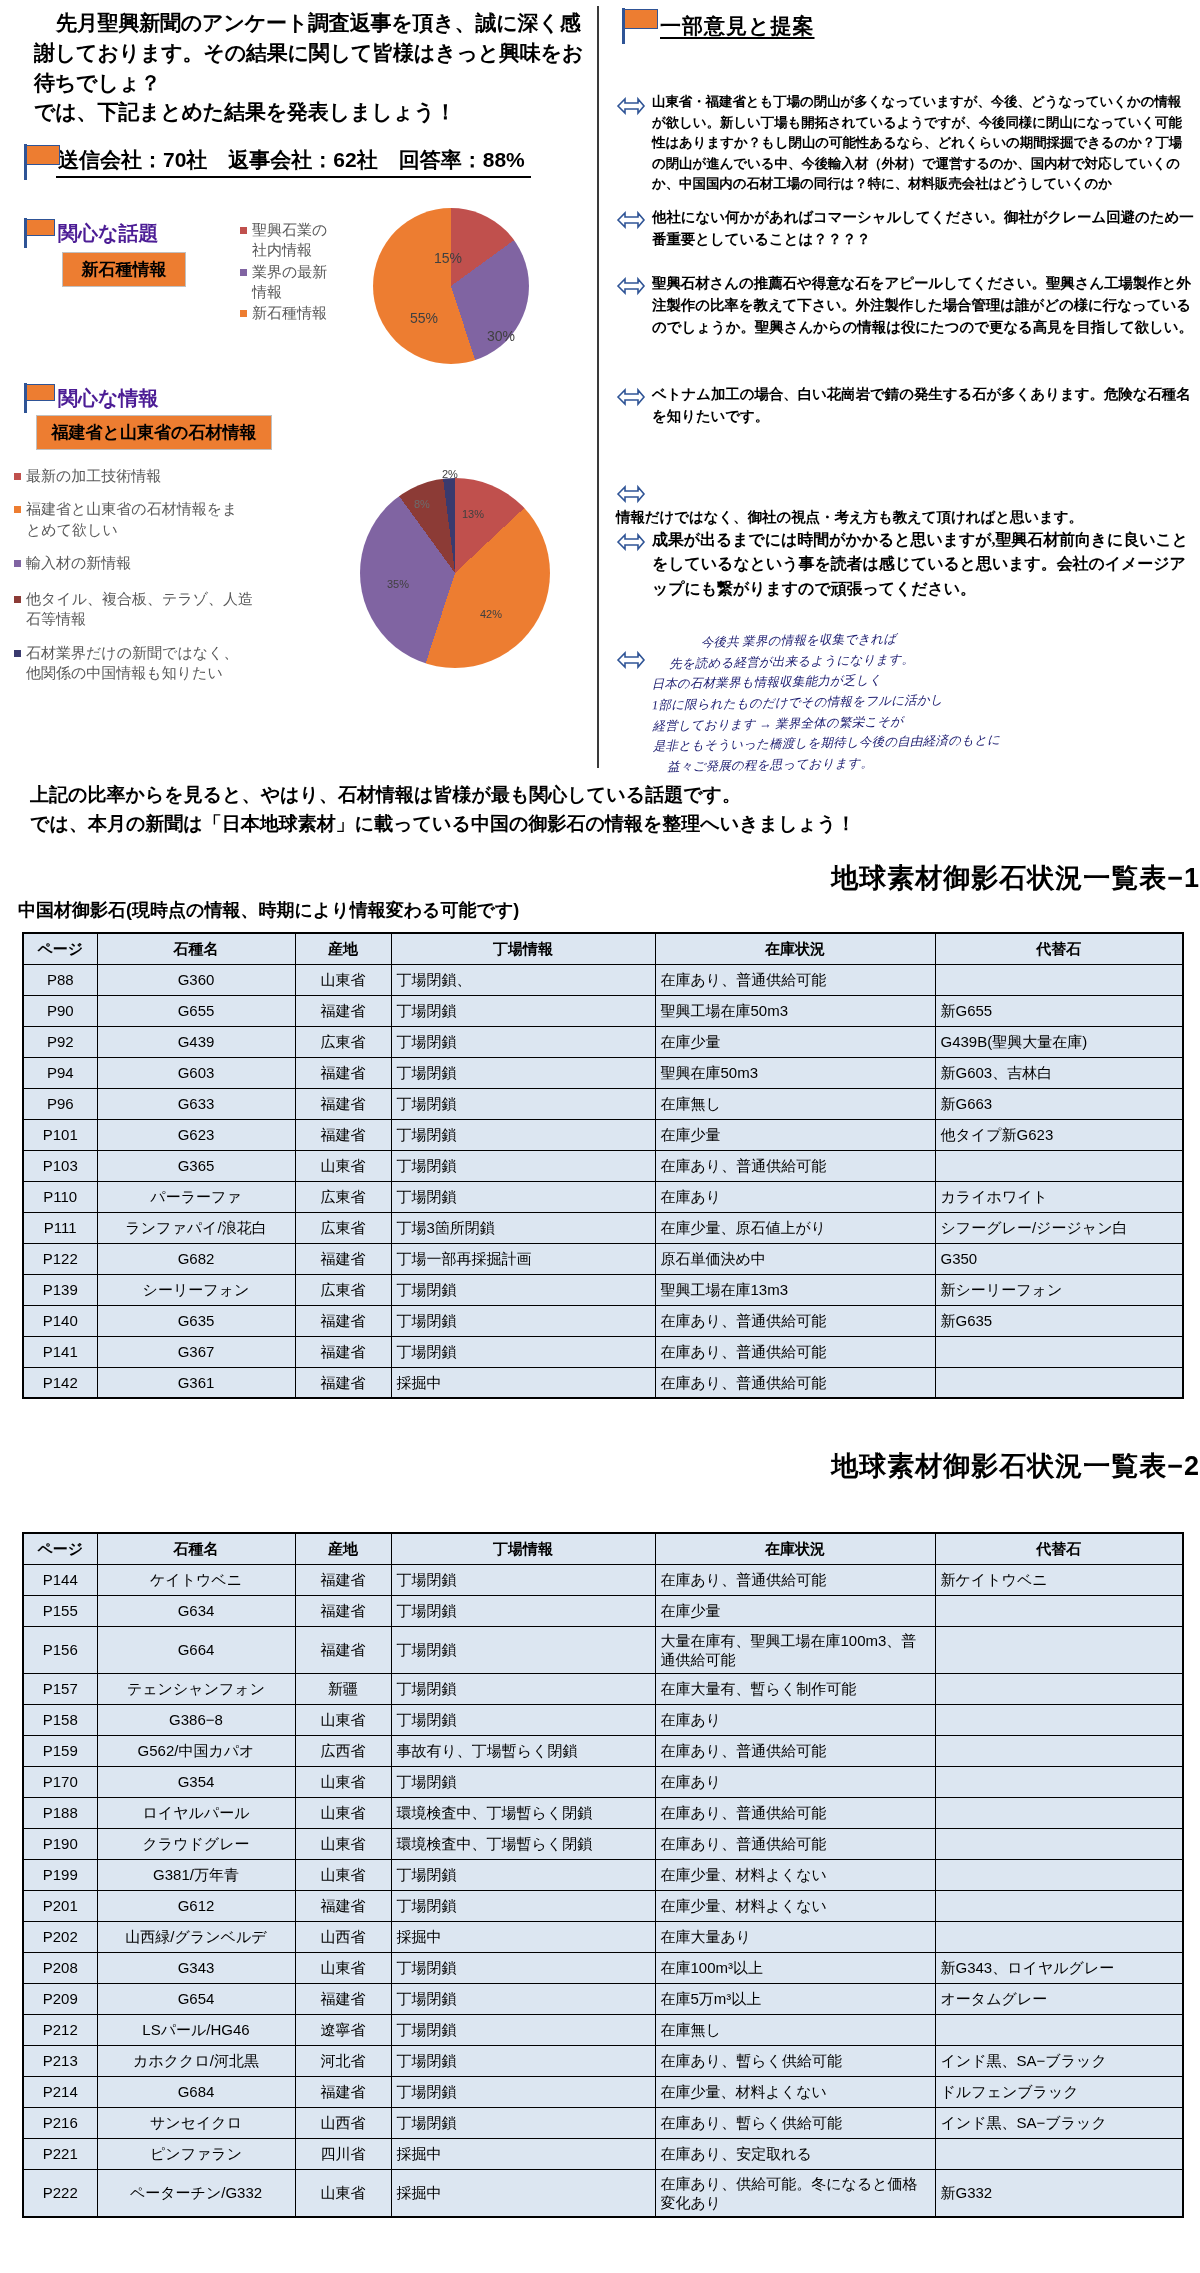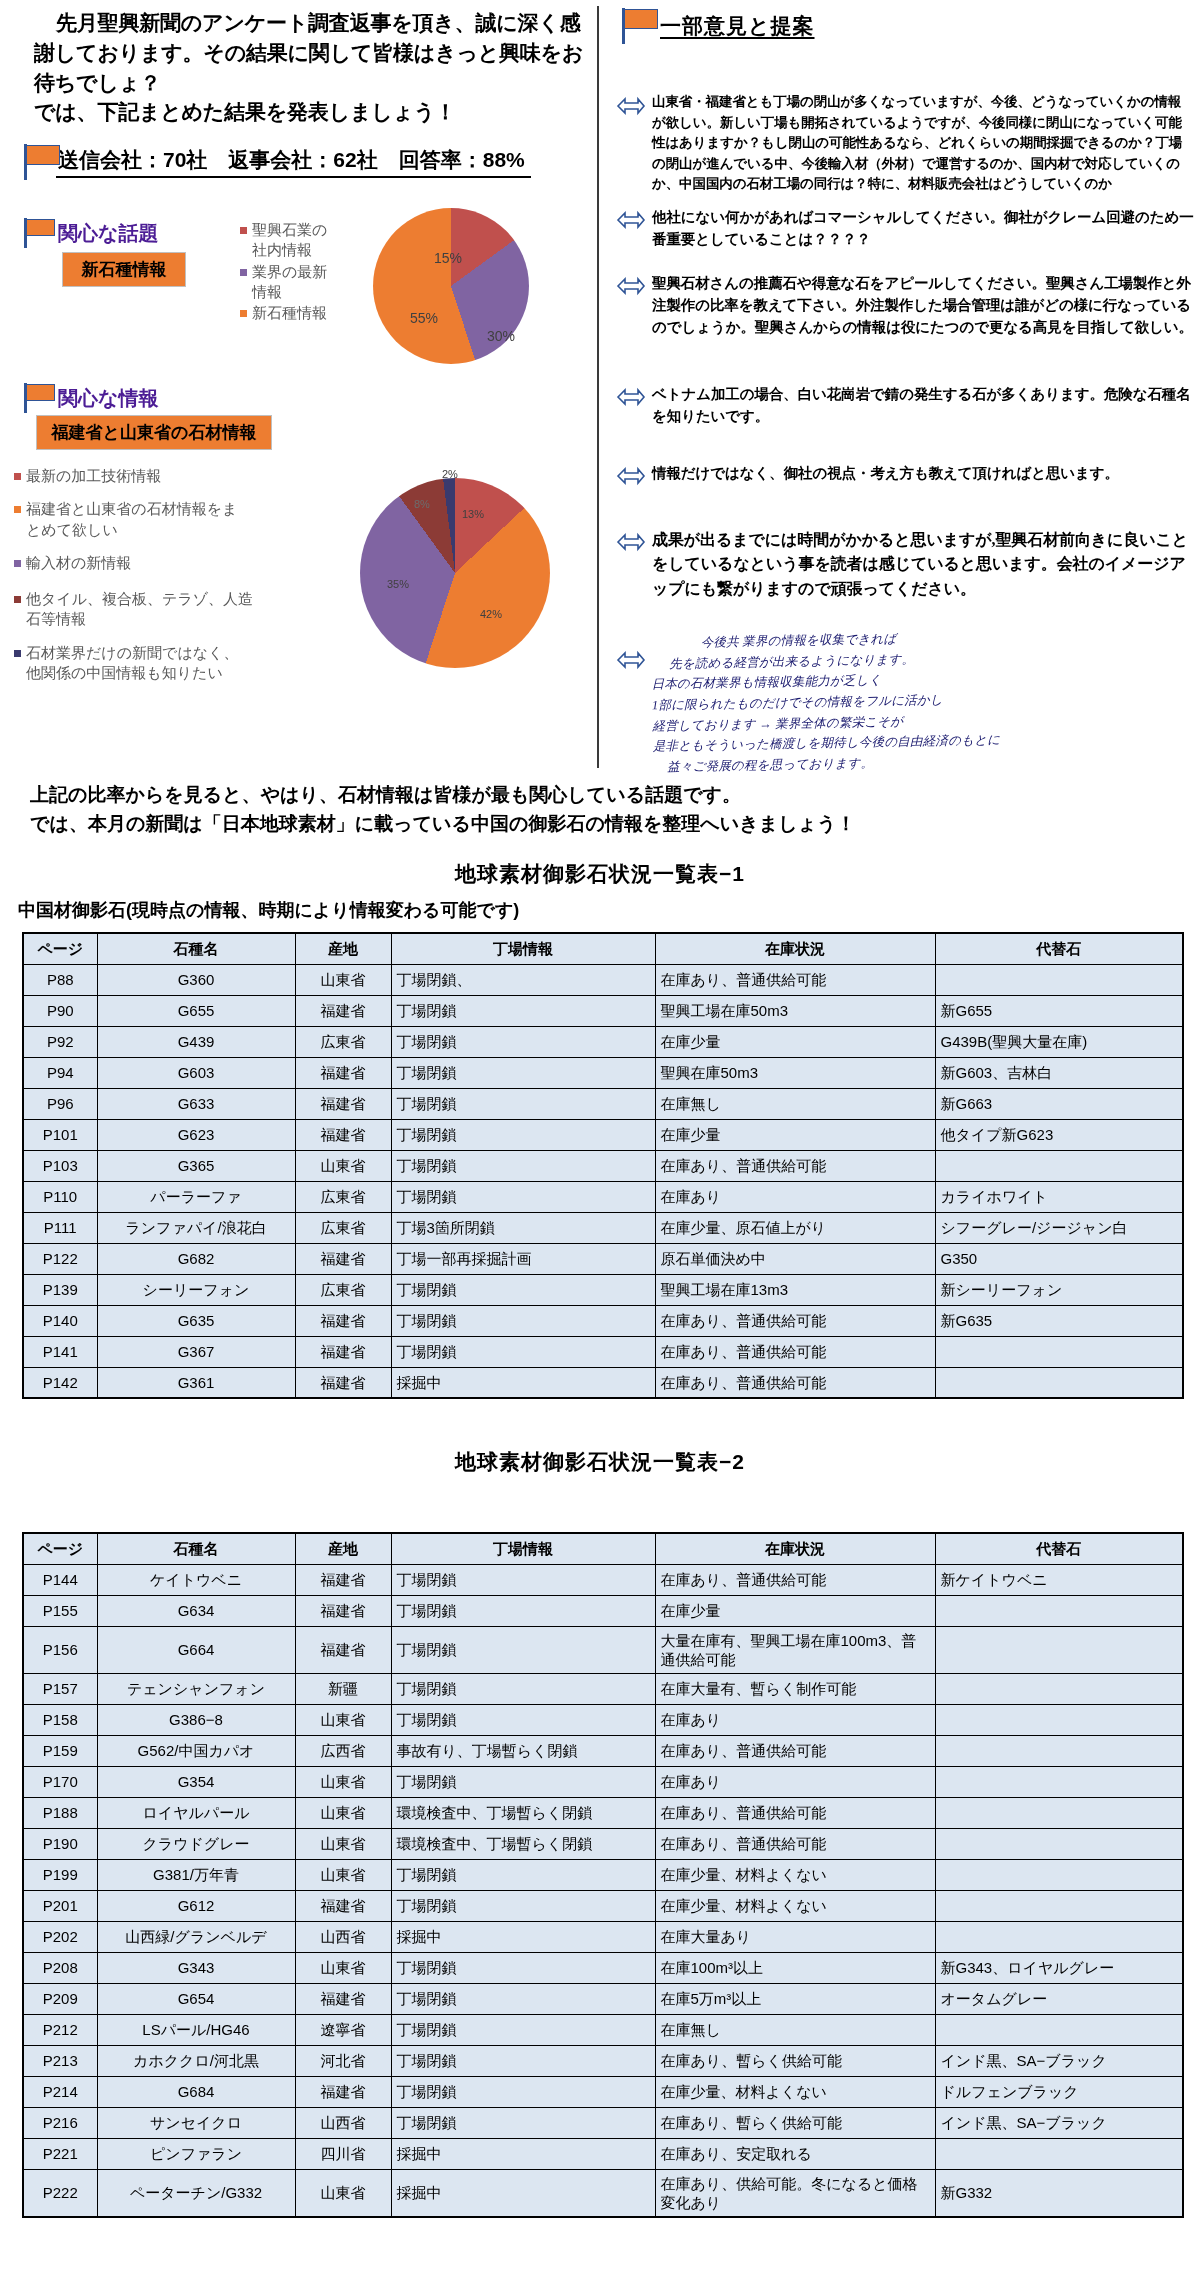--- a/index.html
+++ b/index.html
@@ -186,22 +186,22 @@
     font-size: 19px;
     font-weight: bold;
     line-height: 1.55;
     color: #000;
   }
 
   
   .tbl-title {
     position: absolute;
     width: 1200px;
-    text-align: center;
-    font-size: 21px;
+    text-align: right;
+    font-size: 27px;
     font-weight: bold;
     color: #000;
     letter-spacing: 1px;
   }
   .tbl-sub {
     position: absolute;
     left: 18px;
     font-size: 18px;
     font-weight: bold;
     color: #000;
@@ -373,21 +373,21 @@
 
       <div class="opinion" style="left:10px; top:383px;">
         <span class="hand">
           <svg width="30" height="24" viewBox="0 0 30 24">
               <path d="M2 12 L9 5 L9 9 L22 9 L22 5 L28 12 L22 19 L22 15 L9 15 L9 19 Z" fill="none" stroke="#2f5496" stroke-width="1.6"></path>
             </svg>
         </span>
         <span class="op-text" style="font-size:14.5px">ベトナム加工の場合、白い花崗岩で錆の発生する石が多くあります。危険な石種名を知りたいです。</span>
       </div>
 
-      <div class="opinion" style="left:10px; top:462px;">
+      <div class="opinion" style="left:10px; top:480px;flex-direction:column;">
         <span class="hand">
           <svg width="30" height="24" viewBox="0 0 30 24">
               <path d="M2 12 L9 5 L9 9 L22 9 L22 5 L28 12 L22 19 L22 15 L9 15 L9 19 Z" fill="none" stroke="#2f5496" stroke-width="1.6"></path>
             </svg>
         </span>
         <span class="op-text" style="font-size:14.5px">情報だけではなく、御社の視点・考え方も教えて頂ければと思います。</span>
       </div>
 
       <div class="opinion" style="left:10px; top:528px;">
         <span class="hand">

